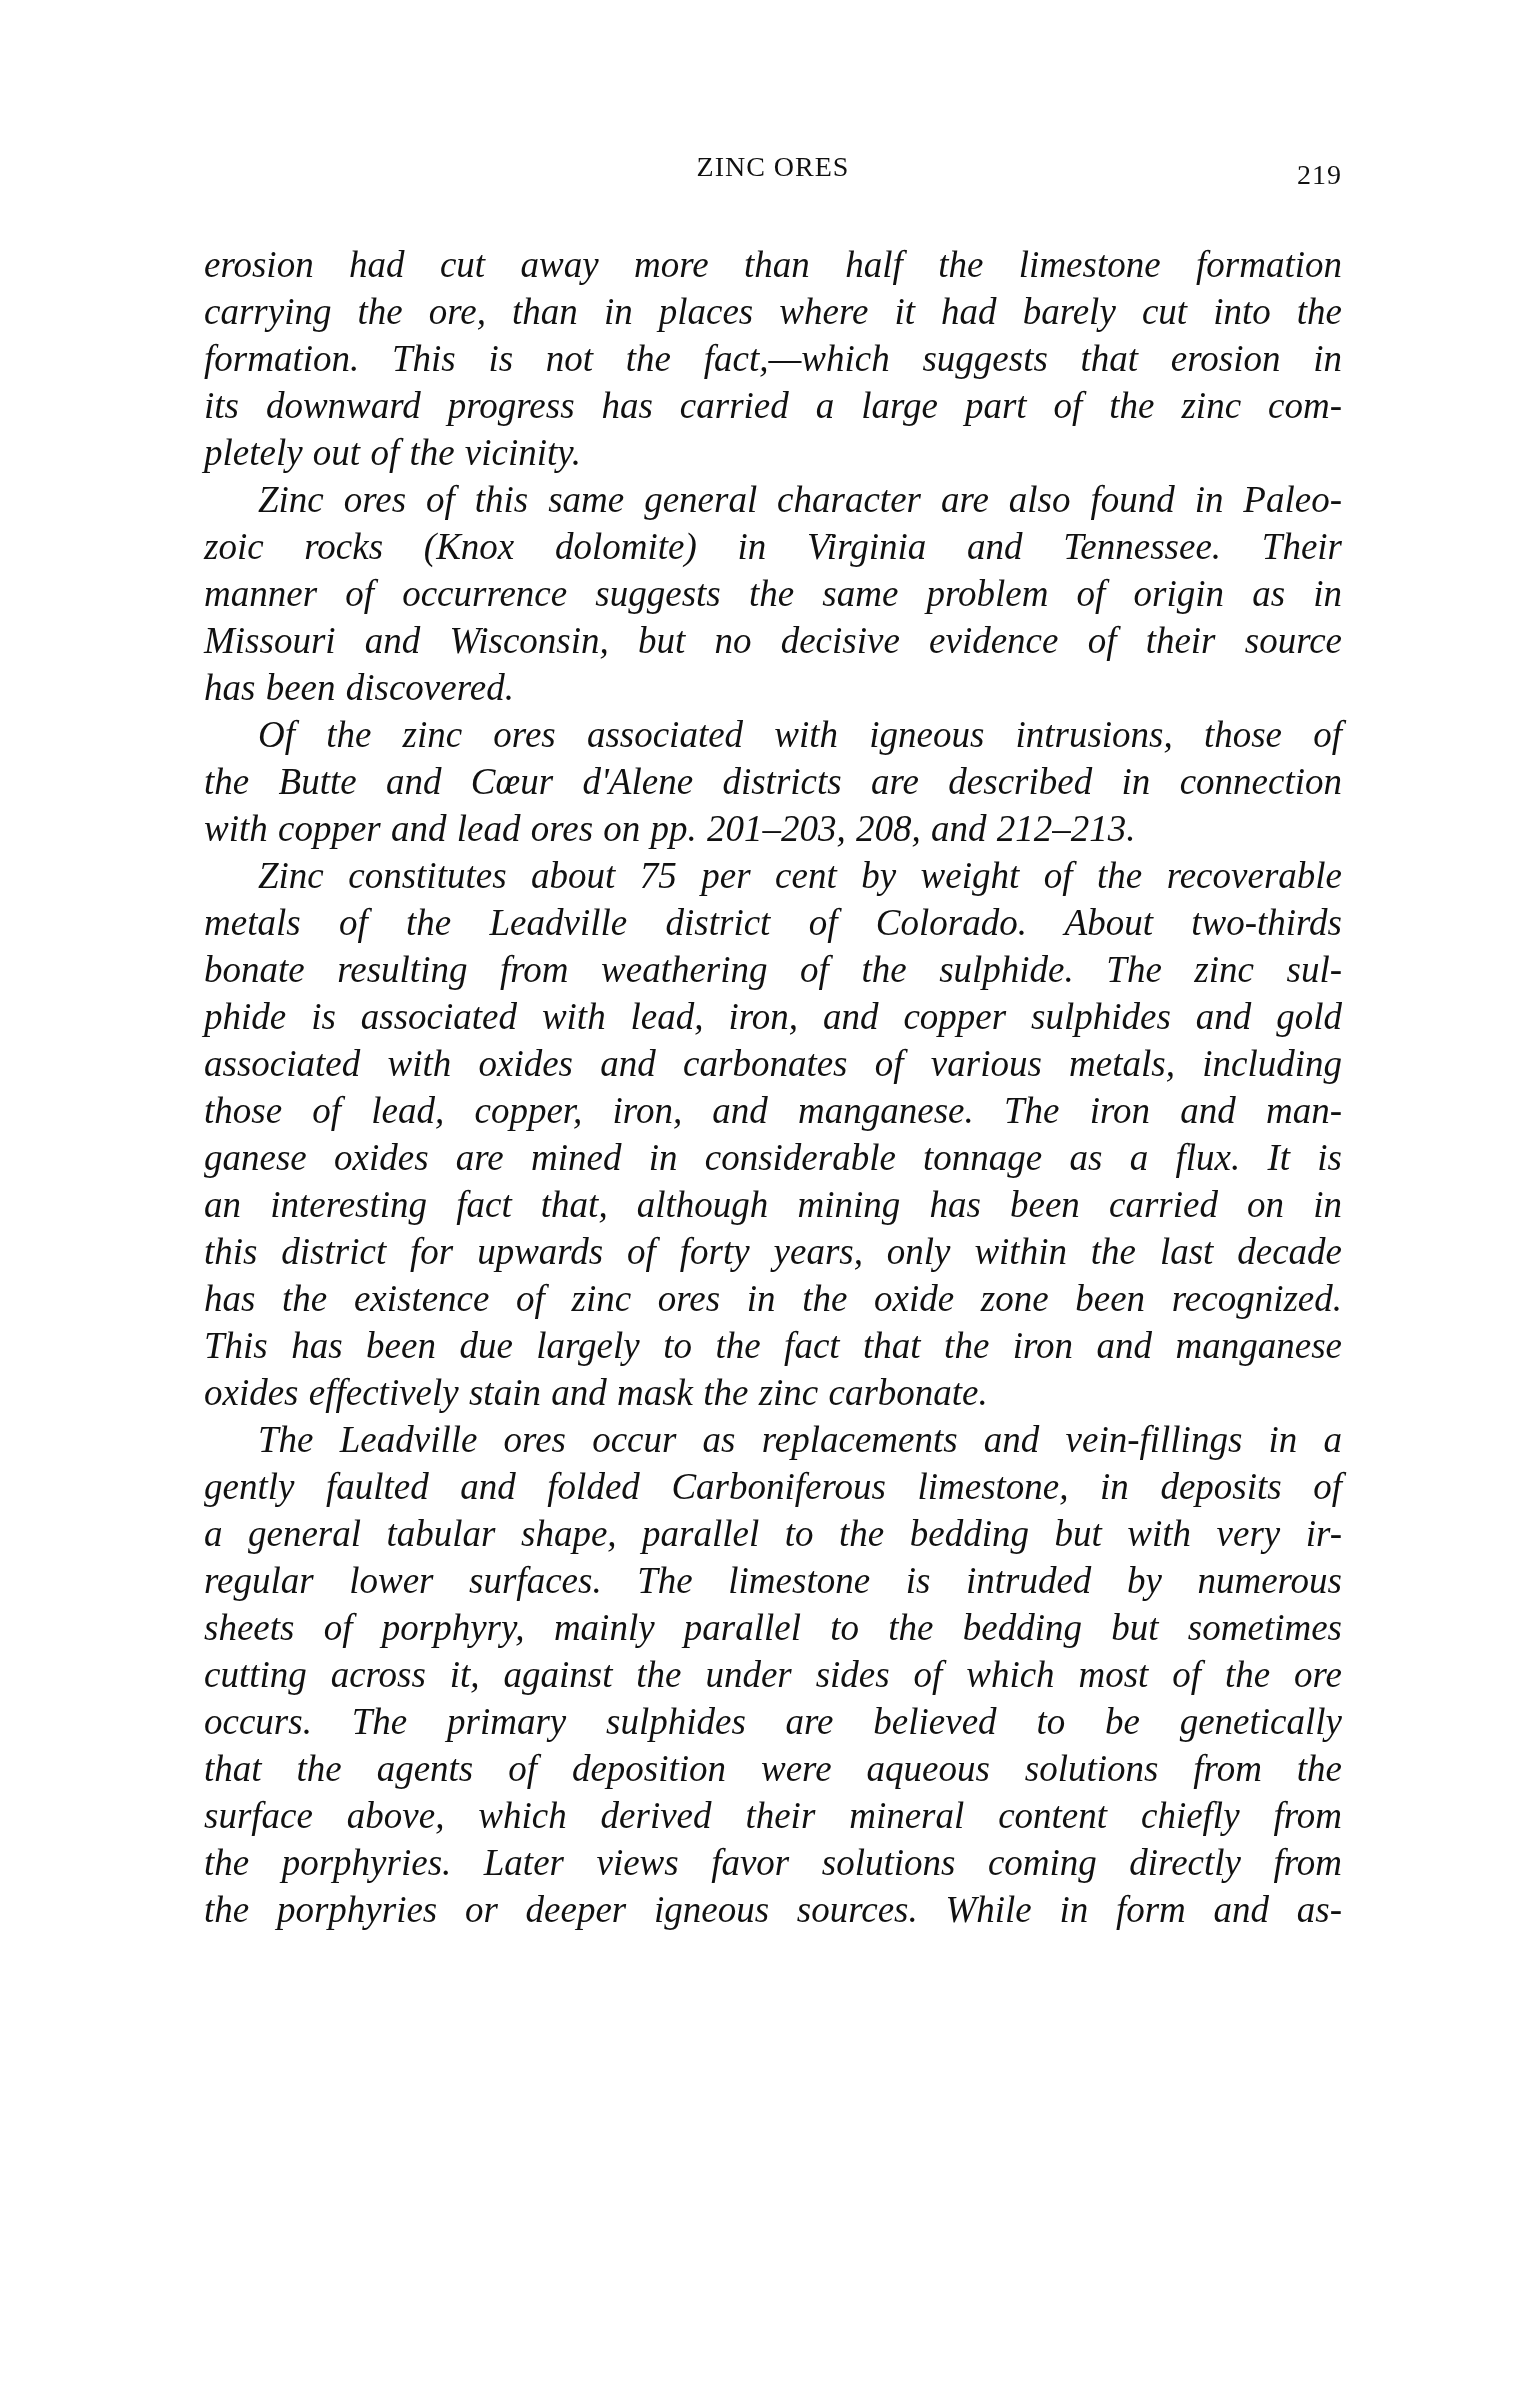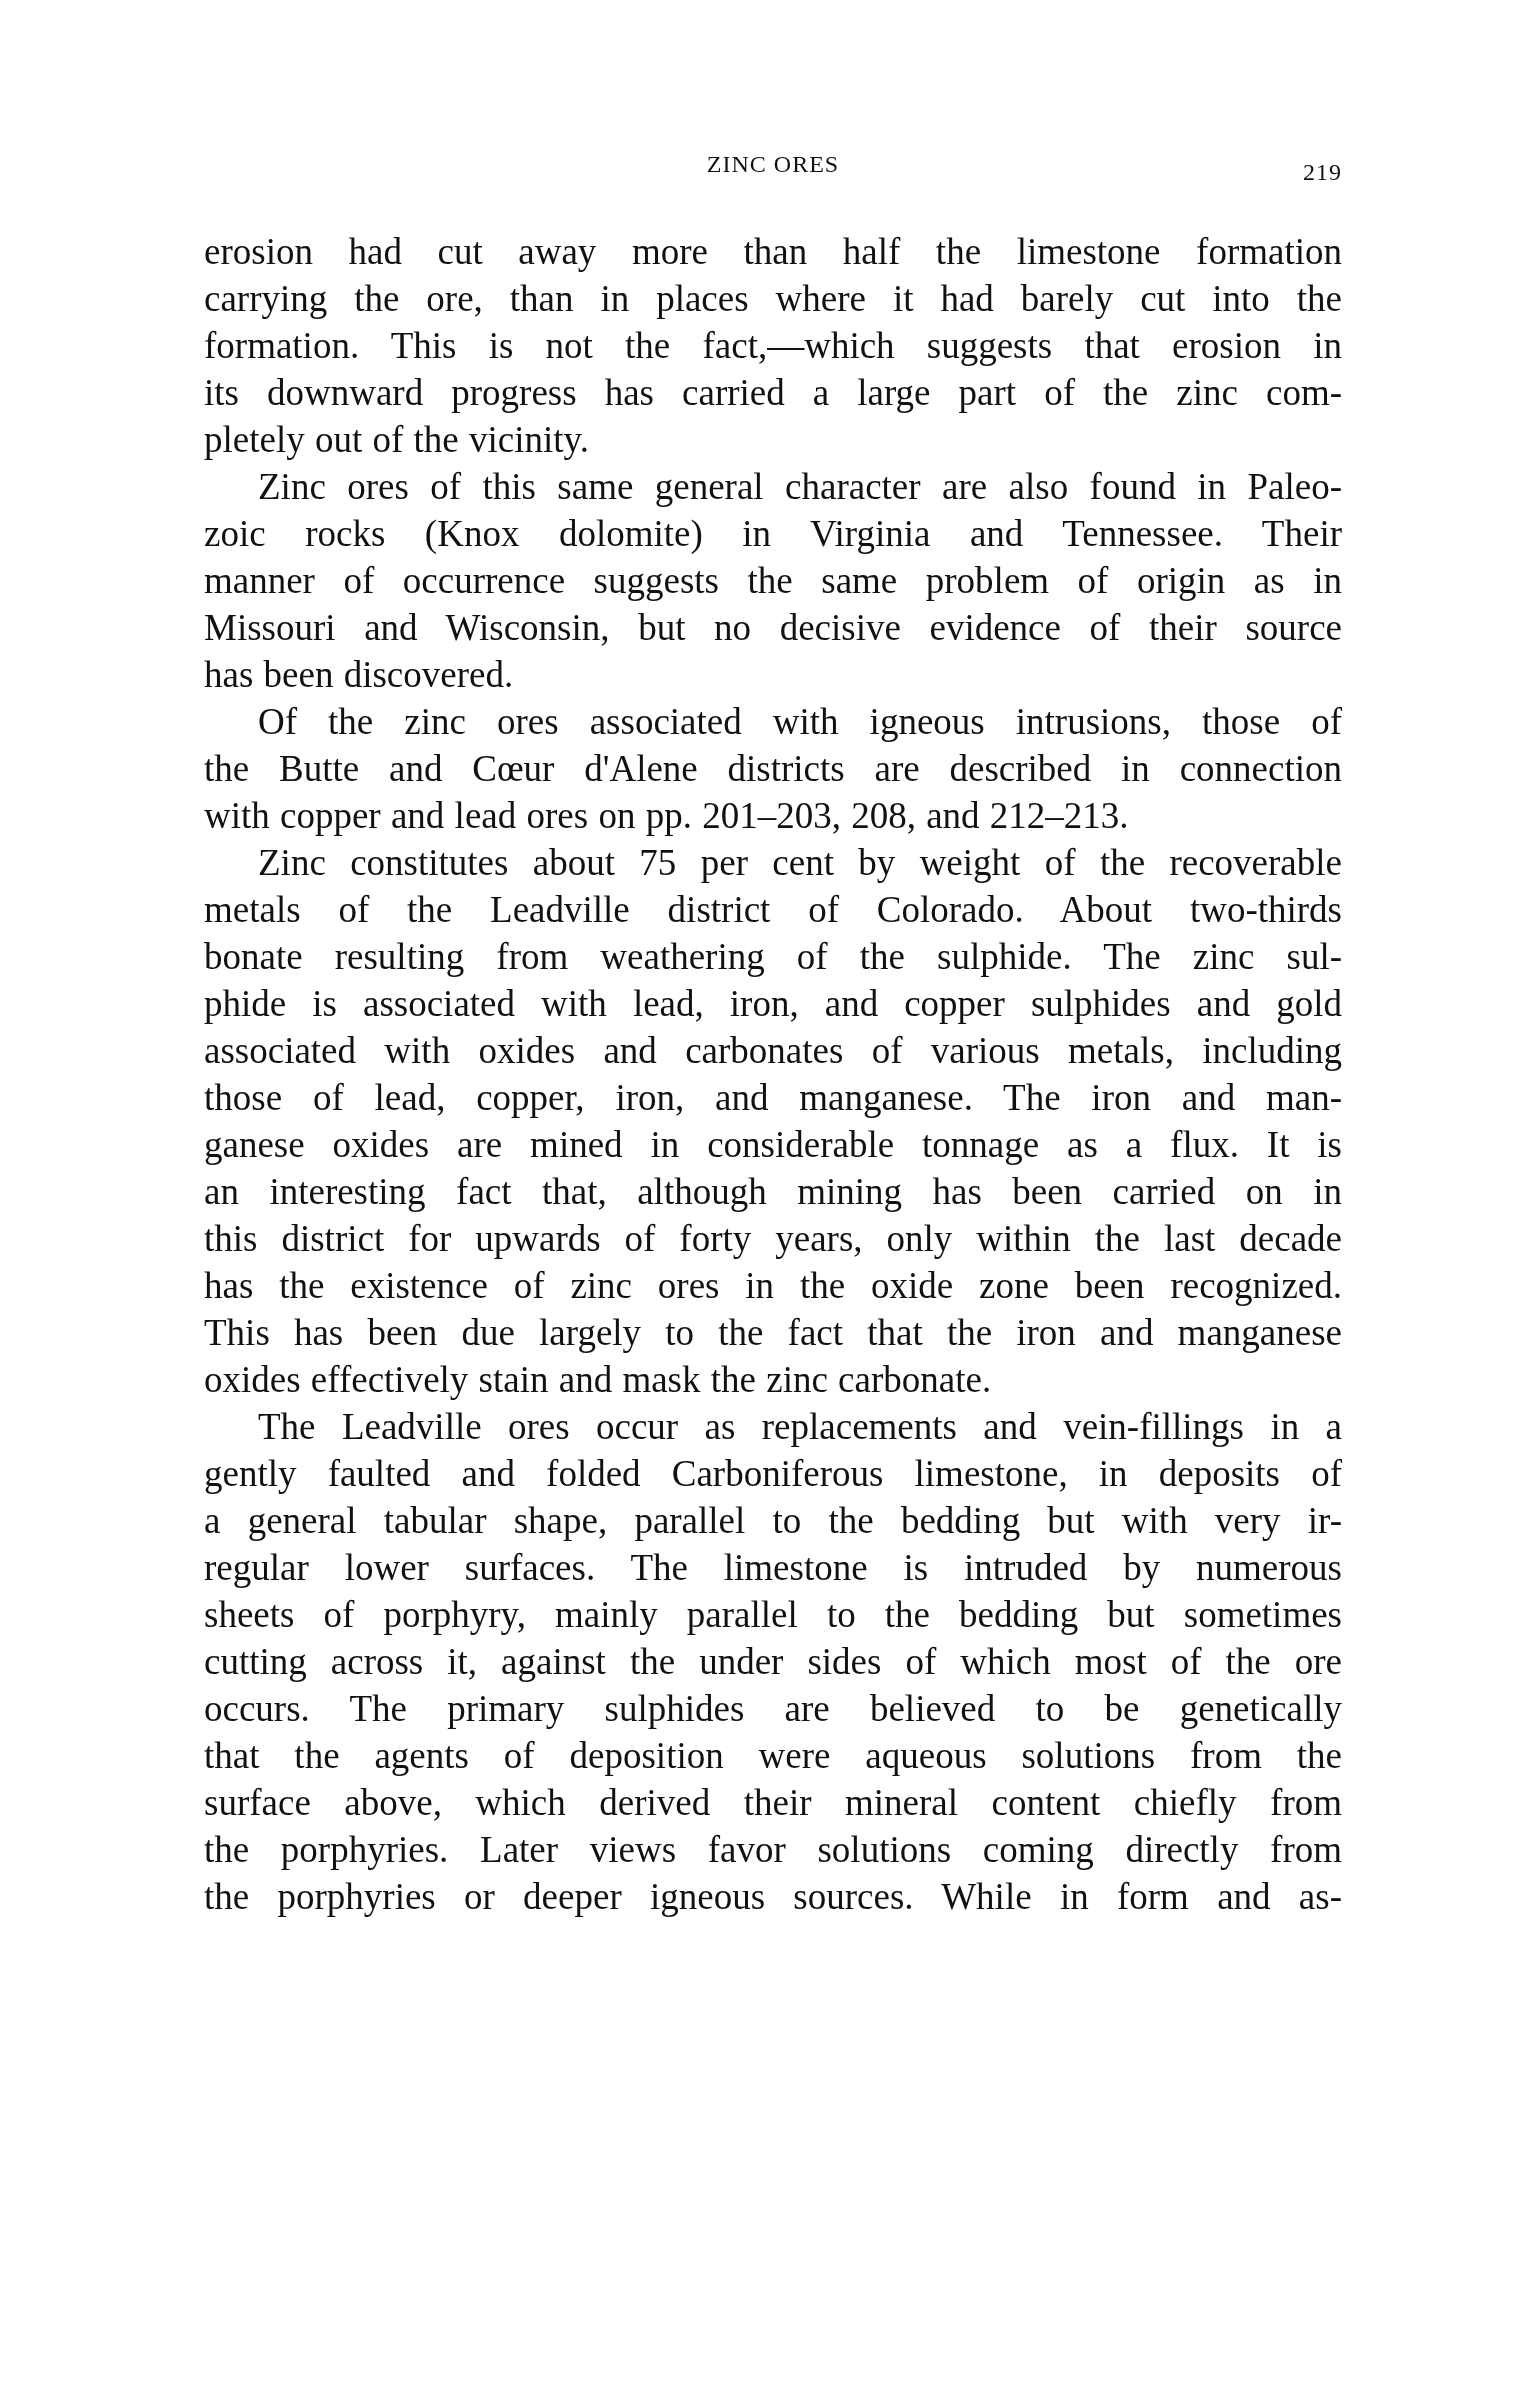--- a/index.html
+++ b/index.html
@@ -17,38 +17,39 @@
     }
     .page {
       position: absolute;
       left: 204px;
       top: 151px;
       width: 1138px;
     }
     .running-head {
       position: relative;
       height: 57px;
-      font-size: 24px;
+      font-size: 28px;
       letter-spacing: 1px;
     }
     .running-title {
       position: absolute;
       left: 0;
       right: 0;
       text-align: center;
       top: 0;
     }
     .page-number {
       position: absolute;
       right: 0;
       top: 0;
       margin-top: 8px;
     }
     .body-text {
-      margin-top: 20px;
+      margin-top: 33px;
+      font-style: italic;
     }
     .line {
       font-size: 37px;
       line-height: 47px;
       height: 47px;
       white-space: nowrap;
       text-align: justify;
       text-align-last: justify;
       word-spacing: 1px;
     }

